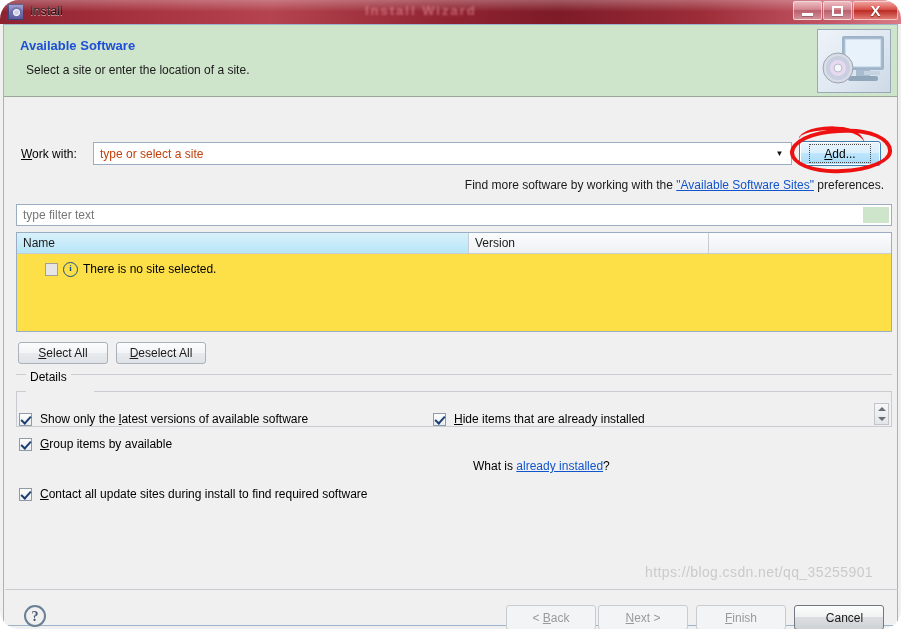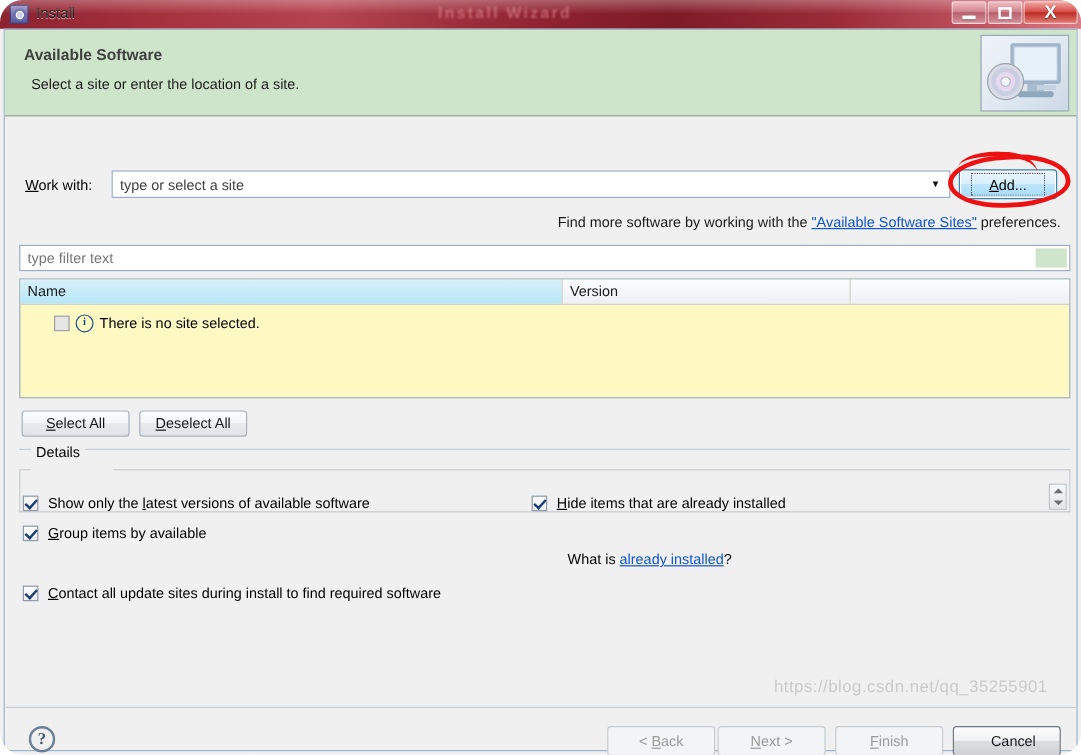--- a/index.html
+++ b/index.html
@@ -139,21 +139,21 @@
     height: 72px;
     background: #cfe5cb;
     border-bottom: 1px solid #9aa69a;
     box-sizing: border-box;
   }
   .banner-title {
     position: absolute;
     left: 16px; top: 13px;
     font-size: 13px;
     font-weight: bold;
-    color: #404040;
+    color: #1d4ed8;
   }
   .banner-sub {
     position: absolute;
     left: 22px; top: 38px;
     font-size: 12px;
     color: #1a1a1a;
   }
   .banner-icon {
     position: absolute;
     right: 6px; top: 4px;
@@ -175,21 +175,21 @@
     width: 699px; height: 23px;
     background: #ffffff;
     border: 1px solid #9badc2;
     box-sizing: border-box;
     display: flex;
     align-items: center;
   }
   .combo-value {
     padding-left: 6px;
     font-size: 12px;
-    color: #404040;
+    color: #c2410c;
     flex: 1;
     white-space: nowrap;
     overflow: hidden;
   }
   .combo-arrow {
     width: 17px;
     text-align: center;
     font-size: 8px;
     color: #111;
     line-height: 1;
@@ -269,21 +269,21 @@
     width: 26px; height: 16px;
     background: #cfe5cb;
     margin-right: 2px;
   }
 
   
   .table {
     position: absolute;
     left: 12px; top: 207px;
     width: 876px; height: 100px;
-    background: #fef9c3;
+    background: #fde047;
     border: 1px solid #9badc2;
     box-sizing: border-box;
   }
   .thead {
     display: flex;
     height: 20px;
     border-bottom: 1px solid #c6cdd4;
   }
   .th {
     box-sizing: border-box;
@@ -582,21 +582,21 @@
     </div>
     <div class="opt" style="left:15px; top:412px;">
       <span class="cb checked"></span>
       <span class="opt-text"><span></span><span class="u">G</span><span>roup items by available</span></span>
     </div>
     <div class="opt" style="left:15px; top:462px;">
       <span class="cb checked"></span>
       <span class="opt-text"><span></span><span class="u">C</span><span>ontact all update sites during install to find required software</span></span>
     </div>
 
-    <div class="opt" style="left:439px; top:387px;">
+    <div class="opt" style="left:429px; top:387px;">
       <span class="cb checked"></span>
       <span class="opt-text"><span></span><span class="u">H</span><span>ide items that are already installed</span></span>
     </div>
     <div class="whatis">
       <span>What is </span><span class="link">already installed</span><span>?</span>
     </div>
 
     <div class="footer-sep"></div>
     <div class="help-icon">?</div>
 

